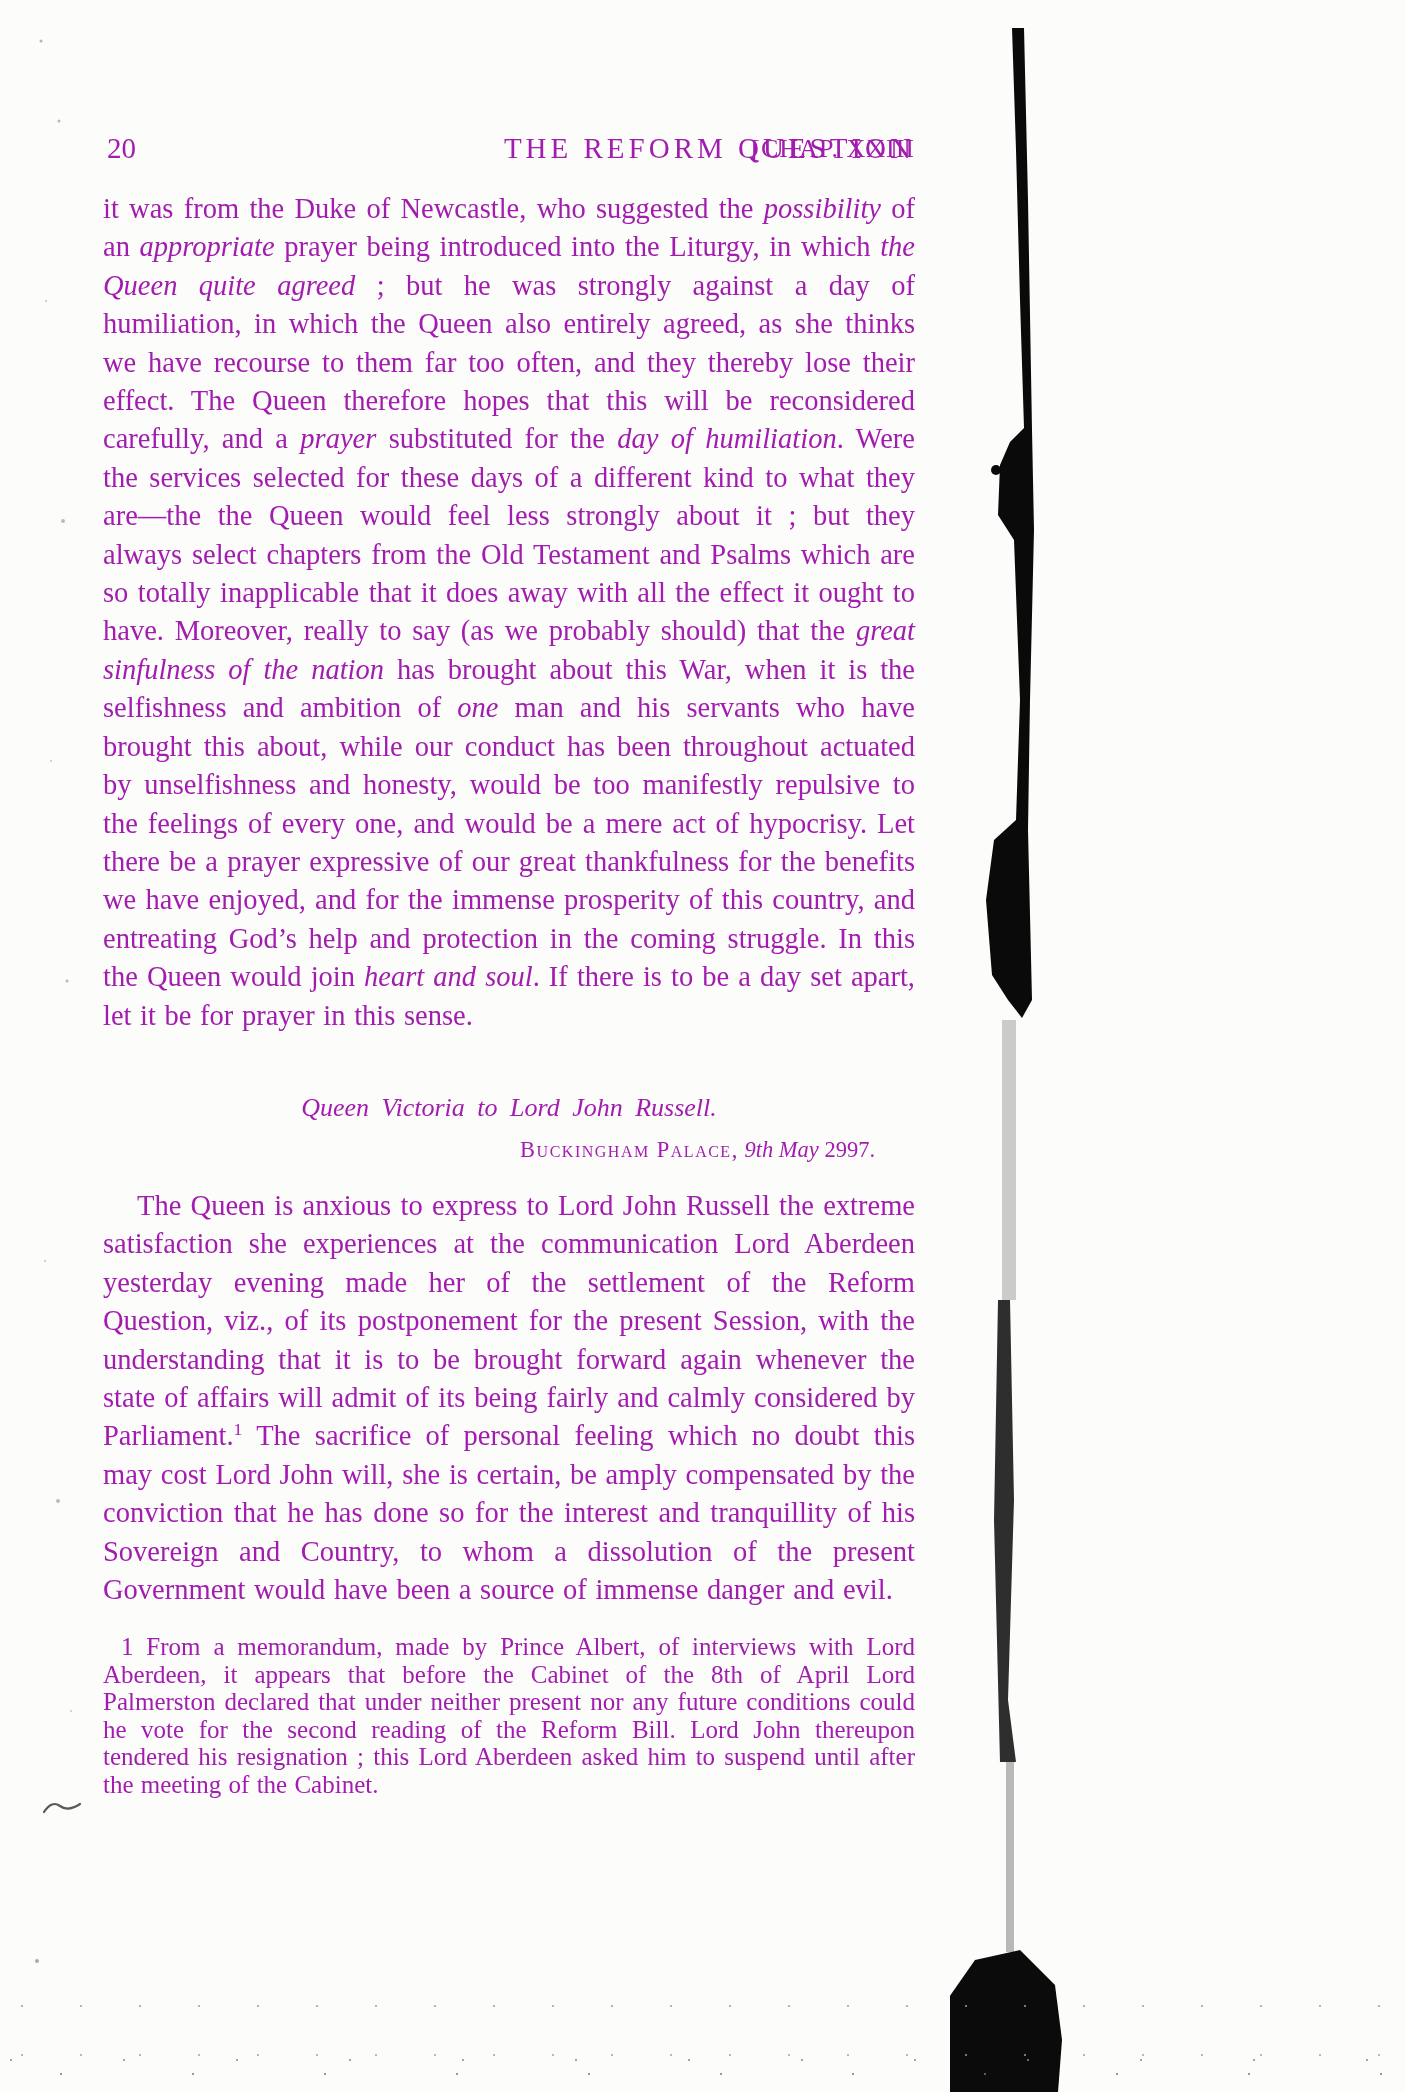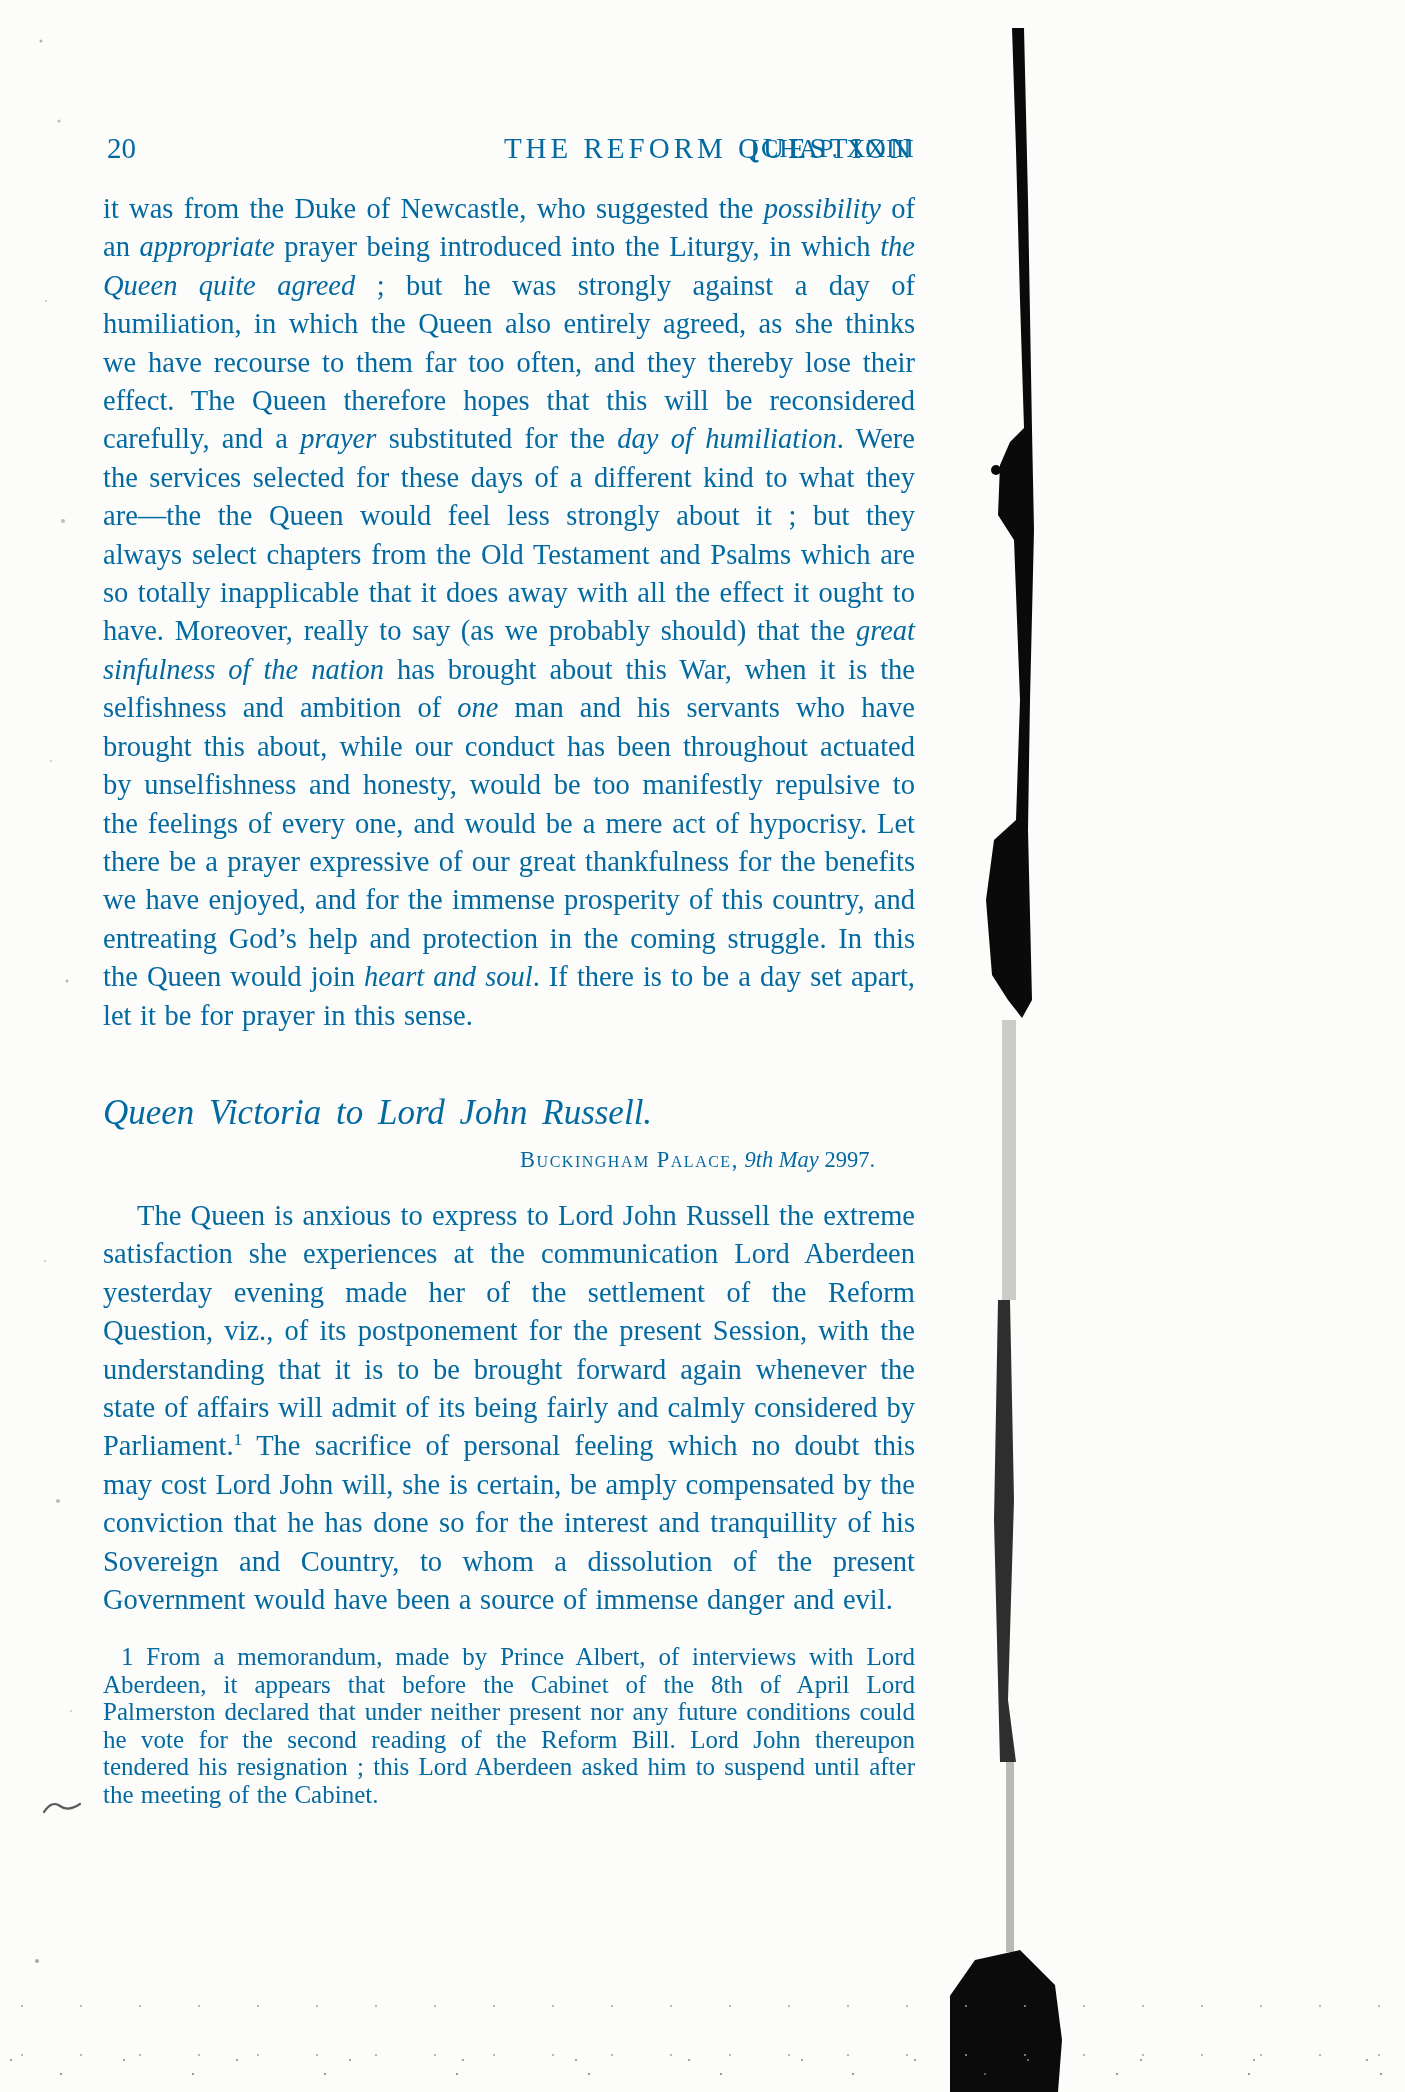--- a/index.html
+++ b/index.html
@@ -2,21 +2,21 @@
 <html><head>
 <meta charset="utf-8">
 <style>
   html,body{margin:0;padding:0;background:#e8e8e6;}
   .page{
     position:relative;
     width:1405px;height:2092px;
     background:#fcfcfa;
     overflow:hidden;
     font-family:"Liberation Serif","DejaVu Serif",serif;
-    color:#0369a1;
+    color:#a21caf;
   }
   .text-block{
     position:absolute;left:103px;top:132px;width:812px;
   }
   .running-header{
     position:relative;height:42px;font-size:29px;
   }
   .page-number{position:absolute;left:4px;top:0;}
   .running-title{
     position:absolute;left:0;right:0;text-align:right;
@@ -24,21 +24,21 @@
   }
   .chapter-ref{
     position:absolute;right:0;top:2px;font-size:26px;letter-spacing:1px;
   }
   .para{
     font-size:28.5px;line-height:38.4px;
     text-align:justify;word-spacing:1.5px;
   }
   .para1{margin-top:16px;}
   .letter-heading{
-    margin-top:58px;text-align:left;font-style:italic;font-size:35px;
+    margin-top:58px;text-align:center;font-style:italic;font-size:26px;
     word-spacing:6px;
   }
   .dateline{
     margin-top:14px;text-align:right;padding-right:40px;font-size:22.5px;
   }
   .para2{margin-top:24px;text-indent:34px;}
   .footnote{
     margin-top:24px;font-size:25px;line-height:27.5px;
     text-align:justify;text-indent:18px;word-spacing:1px;
   }

